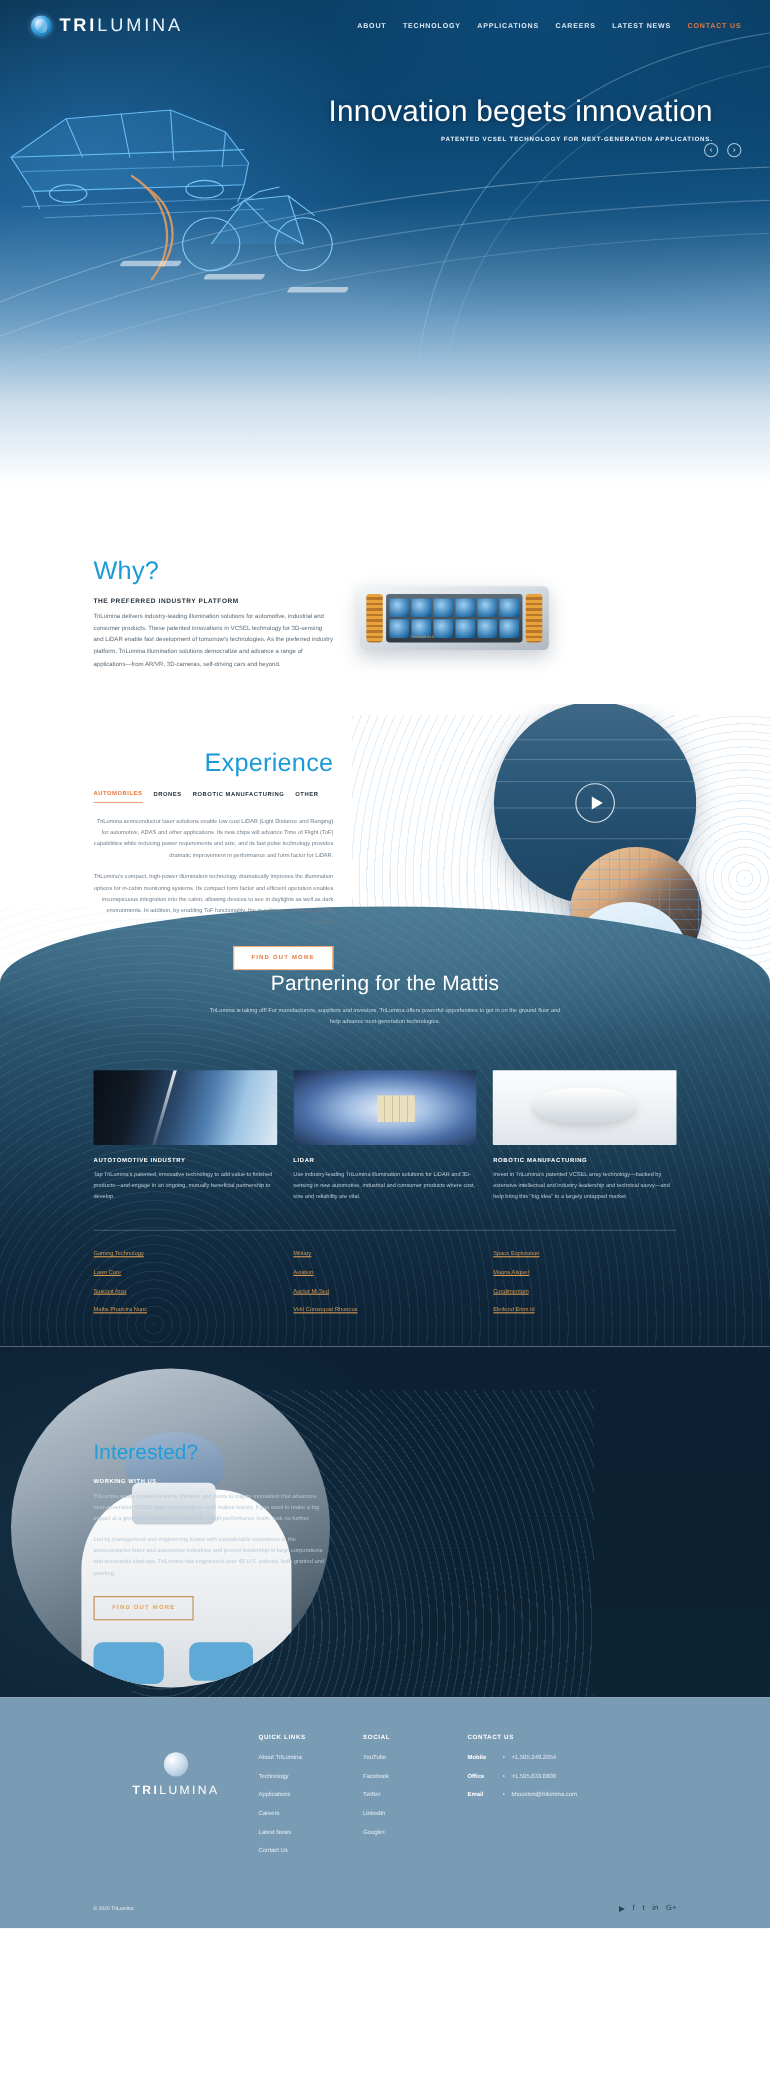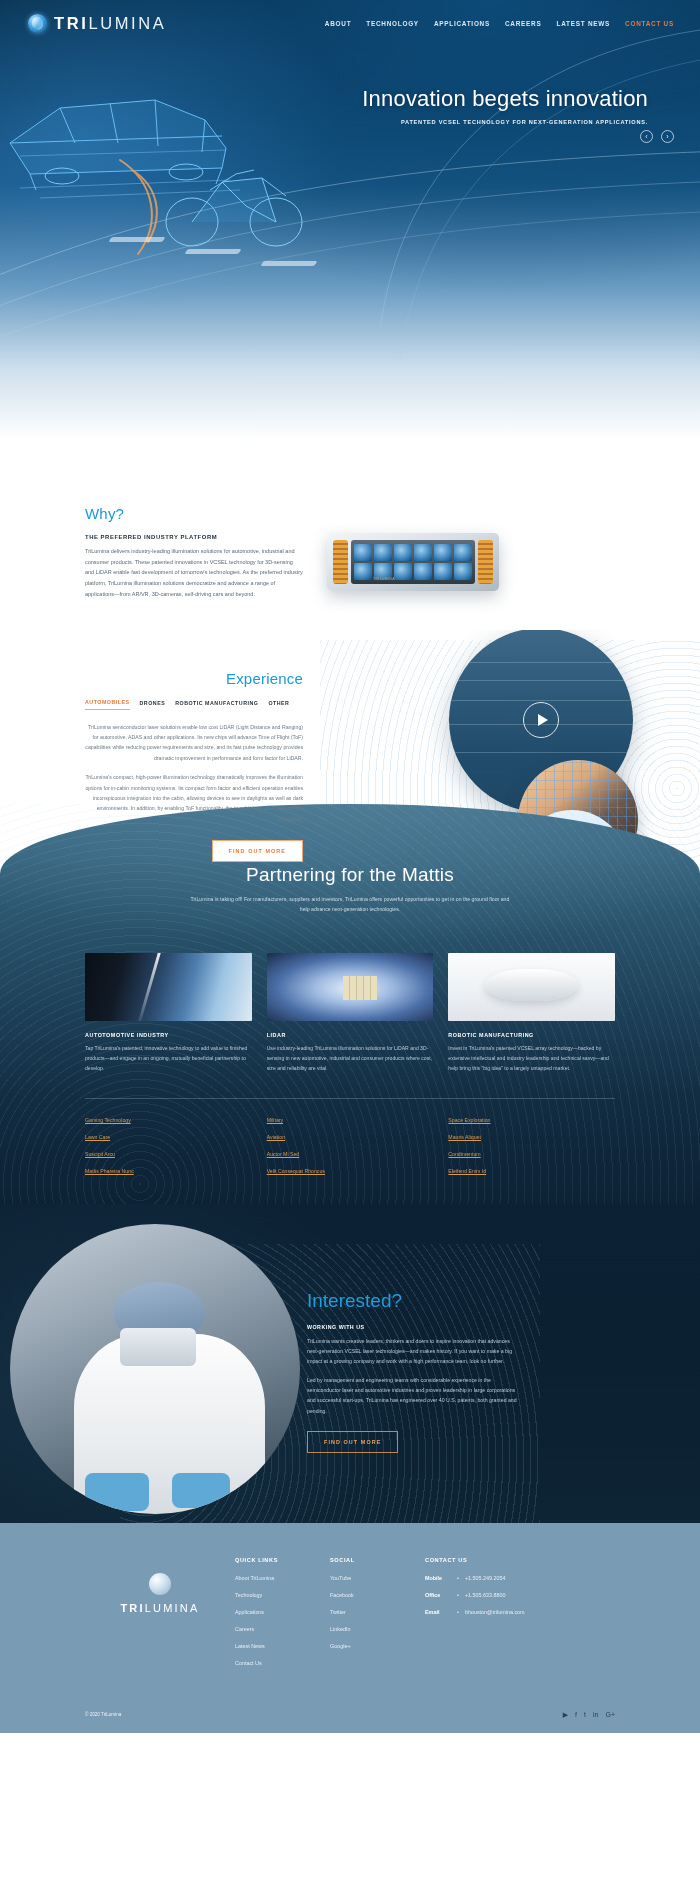--- a/index.html
+++ b/index.html
@@ -45,21 +45,21 @@
   .logo-text b { font-weight:600; color:#ffffff; }
   .navlinks { display:flex; align-items:center; gap:15px; padding-right:4px; }
   .navlinks a {
     color:#dce8f2; font-size:6.4px; letter-spacing:.75px; font-weight:700;
     text-decoration:none; text-transform:uppercase;
   }
   .navlinks a.contact { color:#e8773a; }
 
   .hero-copy { position:absolute; left:0; right:24px; top:86px; text-align:right; z-index:5; }
   .hero-title {
-    color:#ffffff; font-size:22px; font-weight:300; letter-spacing:.2px;
+    color:#ffffff; font-size:27px; font-weight:300; letter-spacing:.2px;
     text-shadow:0 1px 5px rgba(0,20,40,.45);
     padding-right:28px;
     padding-left:28px;
   }
   .hero-sub {
     color:#eaf2f9; font-size:5.6px; font-weight:700; letter-spacing:.75px;
     margin-top:7px; padding-right:28px;
   }
   .hero-arrows { position:absolute; right:26px; top:130px; display:flex; gap:8px; z-index:6;}
   .harrow {
@@ -72,21 +72,21 @@
   .road-dash { position:absolute; background:rgba(255,255,255,.55); transform:skewX(-32deg); border-radius:2px;}
 
   
   .why {
     position:relative; width:700px; min-height:180px; padding:65px 0 30px;
     background:linear-gradient(180deg,#ffffff 0%,#ffffff 100%);
   }
   .why-inner { width:530px; margin:0 auto; display:flex; gap:30px; }
   .why-left { width:218px; }
   h2.section-h {
-    color:#1a9ad8; font-size:15px; font-weight:300; letter-spacing:.2px; margin-bottom:12px;
+    color:#1a9ad8; font-size:23px; font-weight:300; letter-spacing:.2px; margin-bottom:12px;
   }
   .kicker {
     font-size:5.9px; font-weight:800; letter-spacing:.55px; color:#1b2a36; text-transform:uppercase;
     margin-bottom:6px;
   }
   .body-copy { font-size:5.5px; line-height:1.95; color:#5b6b77; }
   .why-right { flex:1; position:relative; }
 
   
   .chip {
@@ -215,21 +215,21 @@
   .lab-coat { position:absolute; left:22%; top:38%; width:66%; height:70%; border-radius:36% 36% 12% 12%;
     background:linear-gradient(180deg,#fdfdfd 0%,#e7eaed 60%,#cfd5da 100%);}
   .lab-cap { position:absolute; left:36%; top:20%; width:31%; height:20%; border-radius:50% 50% 42% 42%;
     background:linear-gradient(170deg,#9fb6d0,#6e8aa8);}
   .lab-mask { position:absolute; left:38%; top:36%; width:26%; height:13%; border-radius:6px;
     background:linear-gradient(180deg,#e8edf1,#c5ced6);}
   .lab-glove { position:absolute; left:26%; top:86%; width:22%; height:13%; border-radius:8px; background:#5fa9d6;}
   .lab-glove2 { position:absolute; left:56%; top:86%; width:20%; height:12%; border-radius:8px; background:#5fa9d6;}
 
   .int-inner { position:relative; width:530px; margin:0 auto; }
-  .int-right { margin-left:222px; width:210px; }
+  .int-right { width:210px; }
   .int-right h2 { color:#1f9ed9; font-size:19px; font-weight:300; margin-bottom:12px;}
   .int-kicker { color:#ffffff; font-size:5.3px; font-weight:800; letter-spacing:.5px; text-transform:uppercase; margin-bottom:6px;}
   .int-p { color:#b8c9d7; font-size:5.2px; line-height:1.95; margin-bottom:9px;}
   .btn-dark {
     display:inline-block; margin-top:6px; padding:7px 16px; border:1px solid #c08a4a;
     color:#e8a15a; font-size:5.4px; font-weight:800; letter-spacing:1.1px; text-transform:uppercase; text-decoration:none;
   }
 
   
   footer { width:700px; background:#7a9bb4; padding:34px 0 0; position:relative;}

